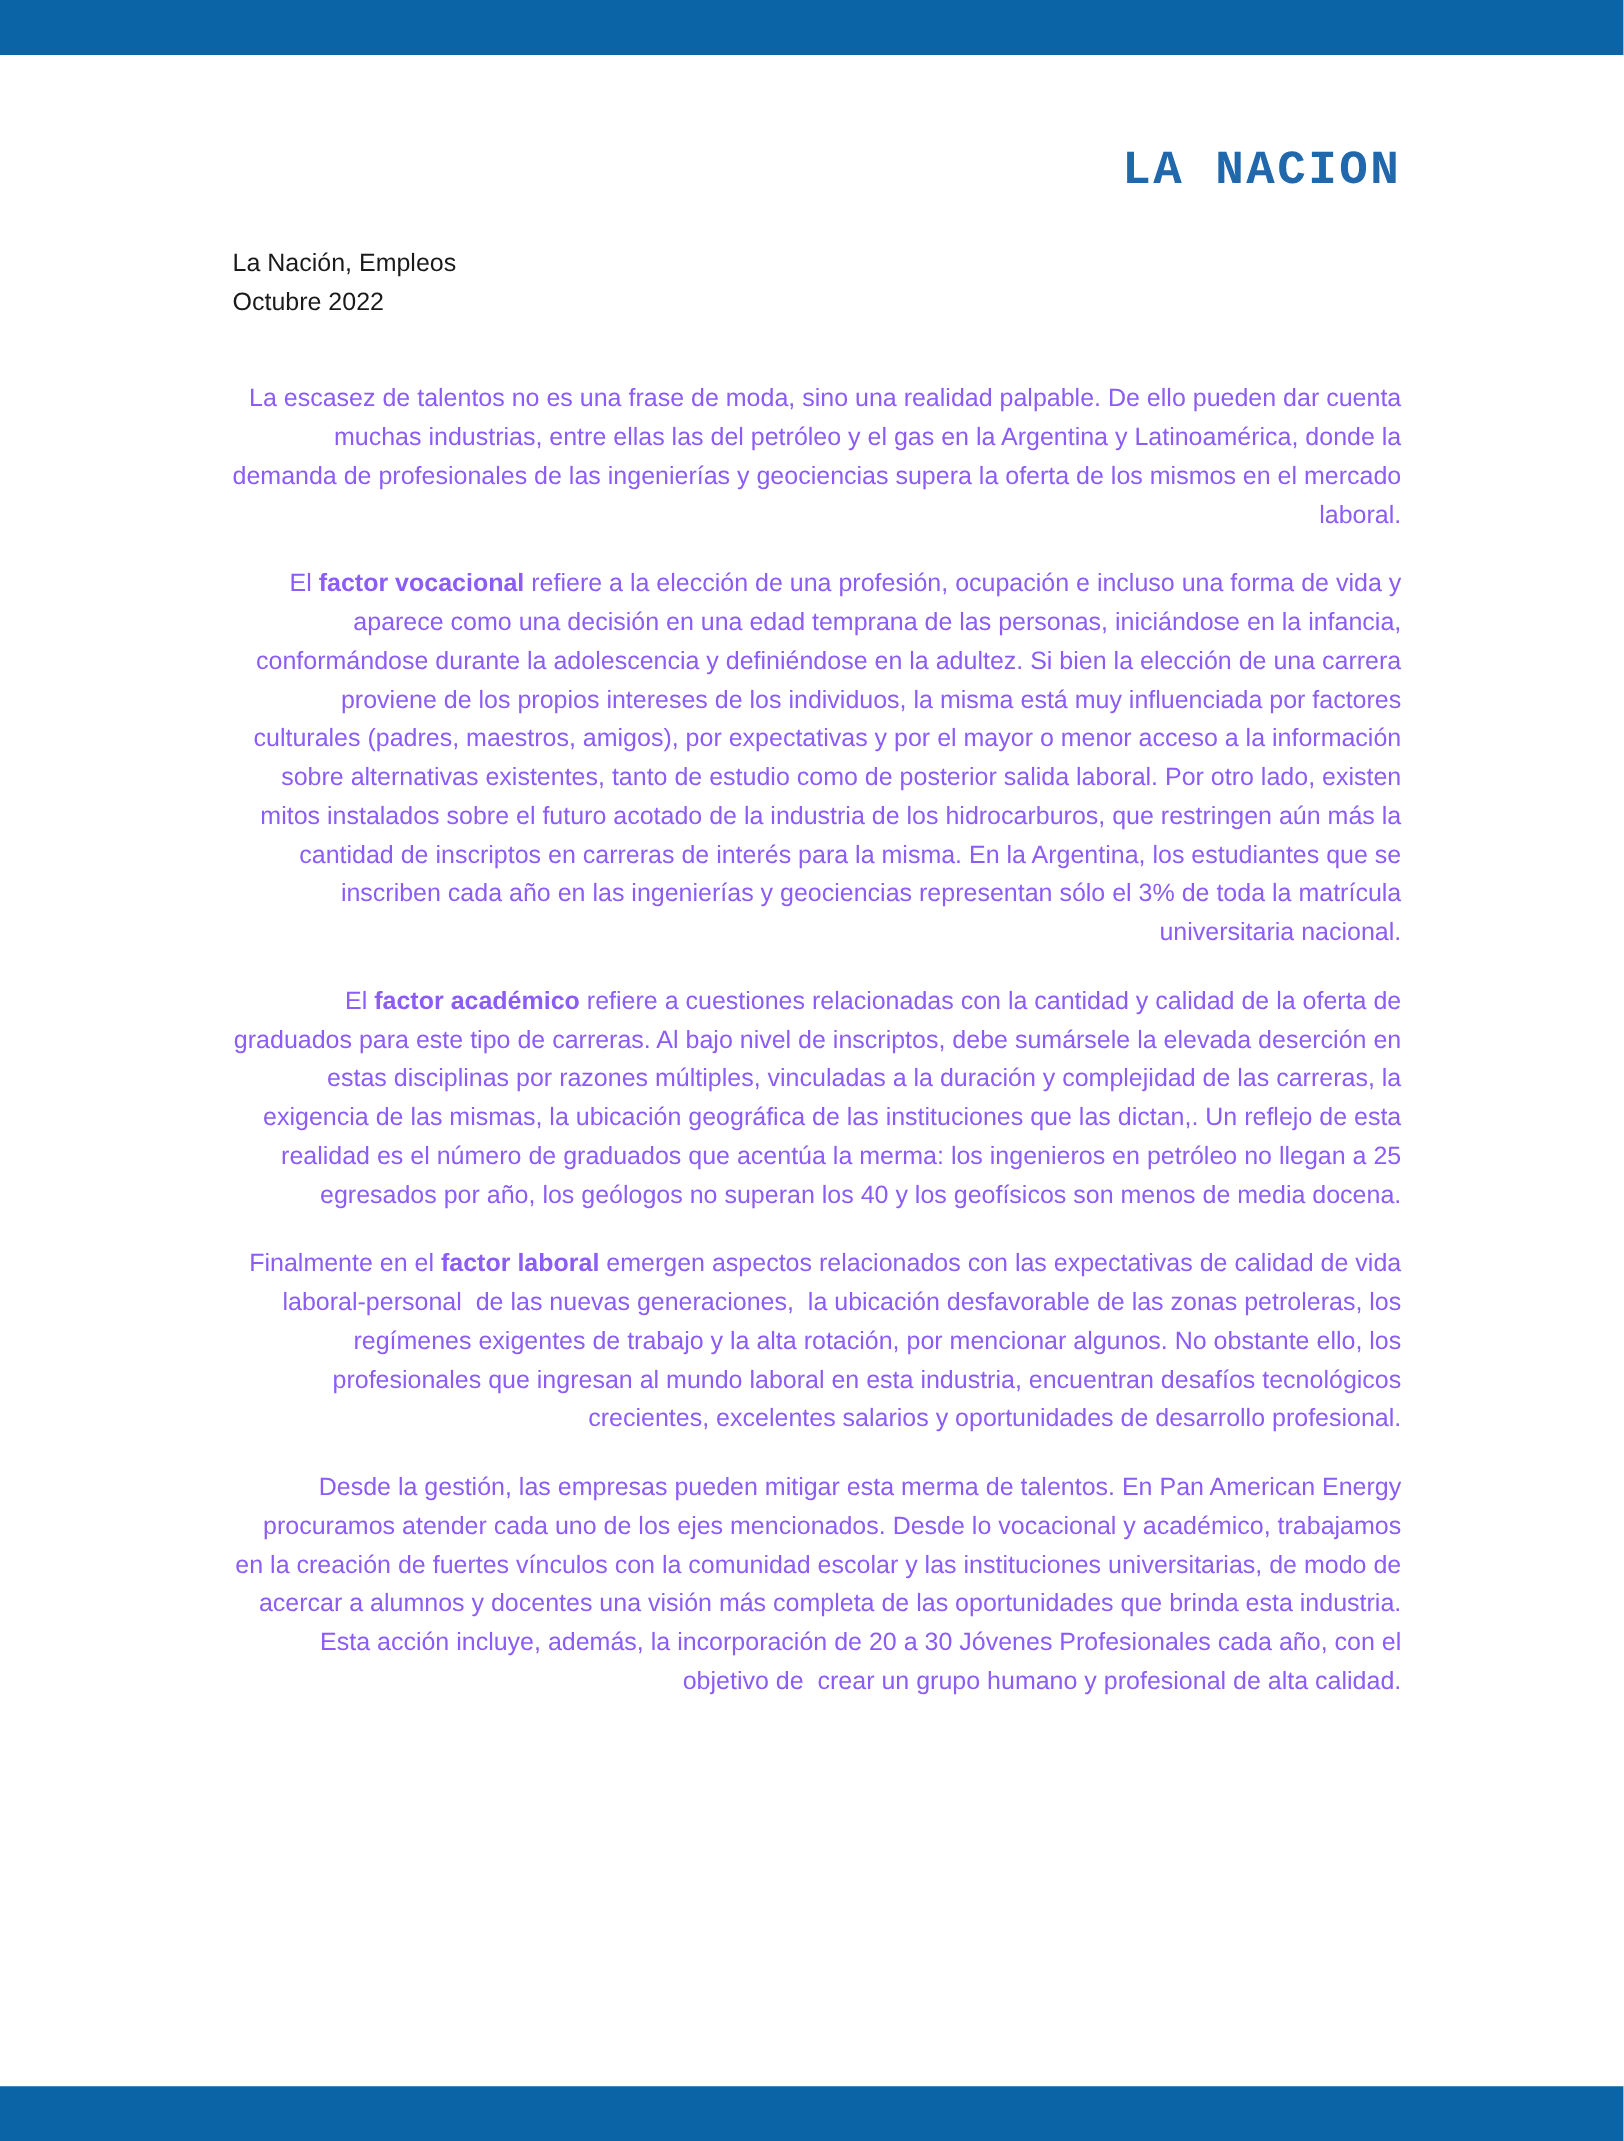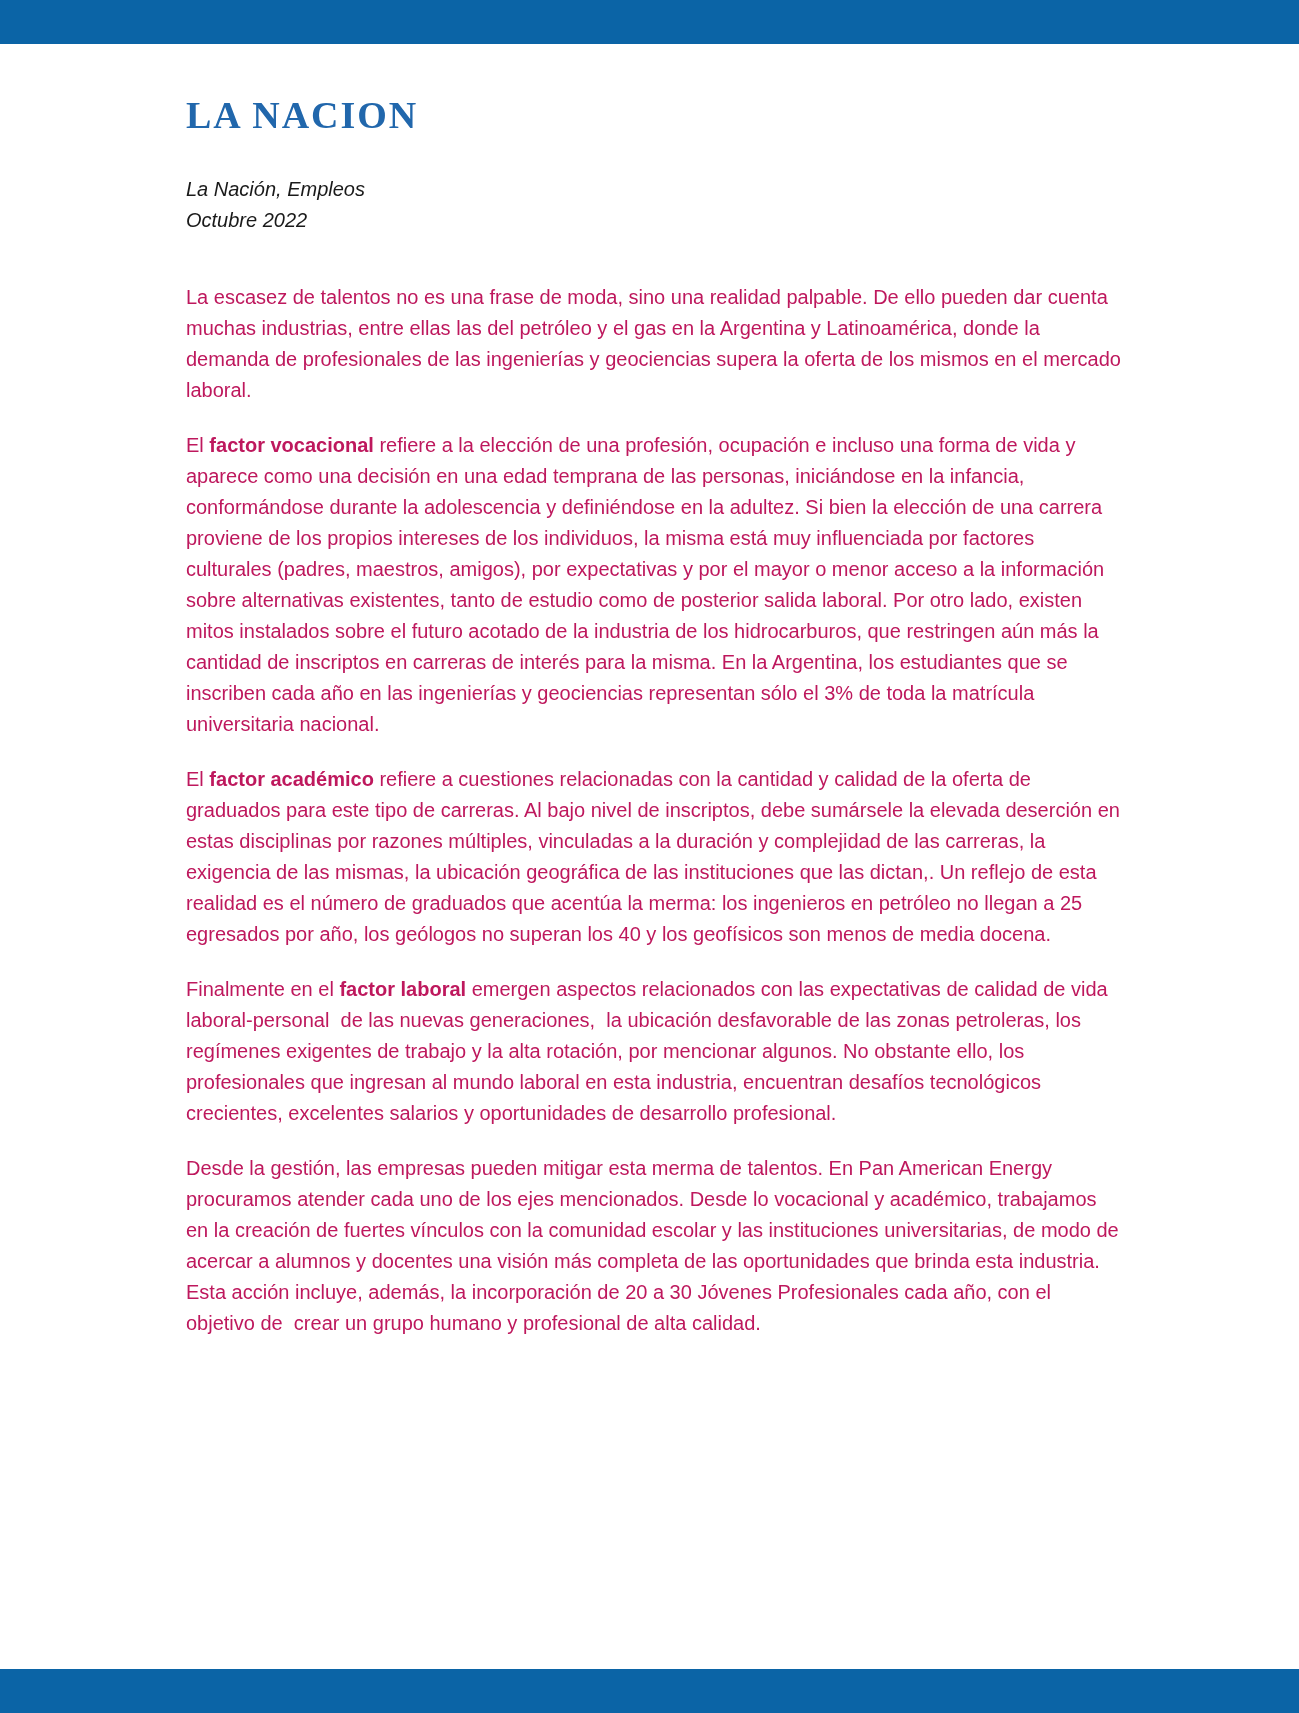--- a/index.html
+++ b/index.html
@@ -23,46 +23,47 @@
     width: 100%;
     height: 44px;
   }
   .content {
     position: absolute;
     top: 44px;
     left: 186px;
     width: 935px;
   }
   .logo {
-    margin-top: 52px;
-    font-family: Liberation Serif, serif;
+    margin-top: 74px;
+    font-family: Liberation Mono, monospace;
     font-weight: 700;
     font-size: 38px;
     line-height: 1;
     letter-spacing: 2px;
+    text-align: right;
   }
   .title {
     margin: 68px 0 0 0;
     font-size: 28px;
     line-height: 1.2;
     font-weight: 700;
     color: #1a1a1a;
   }
   .byline {
     margin-top: 40px;
     font-size: 20px;
     line-height: 31px;
-    font-style: italic;
     color: #1a1a1a;
   }
   .body-text {
     margin-top: 46px;
     font-size: 20px;
     line-height: 31px;
-    color: #be185d;
+    color: #8b5cf6;
+    text-align: right;
   }
   .para {
     margin: 0 0 24px 0;
     white-space: pre-wrap;
   }
   .para b { font-weight: 700; }
 </style>
 </head>
 <body>
 

